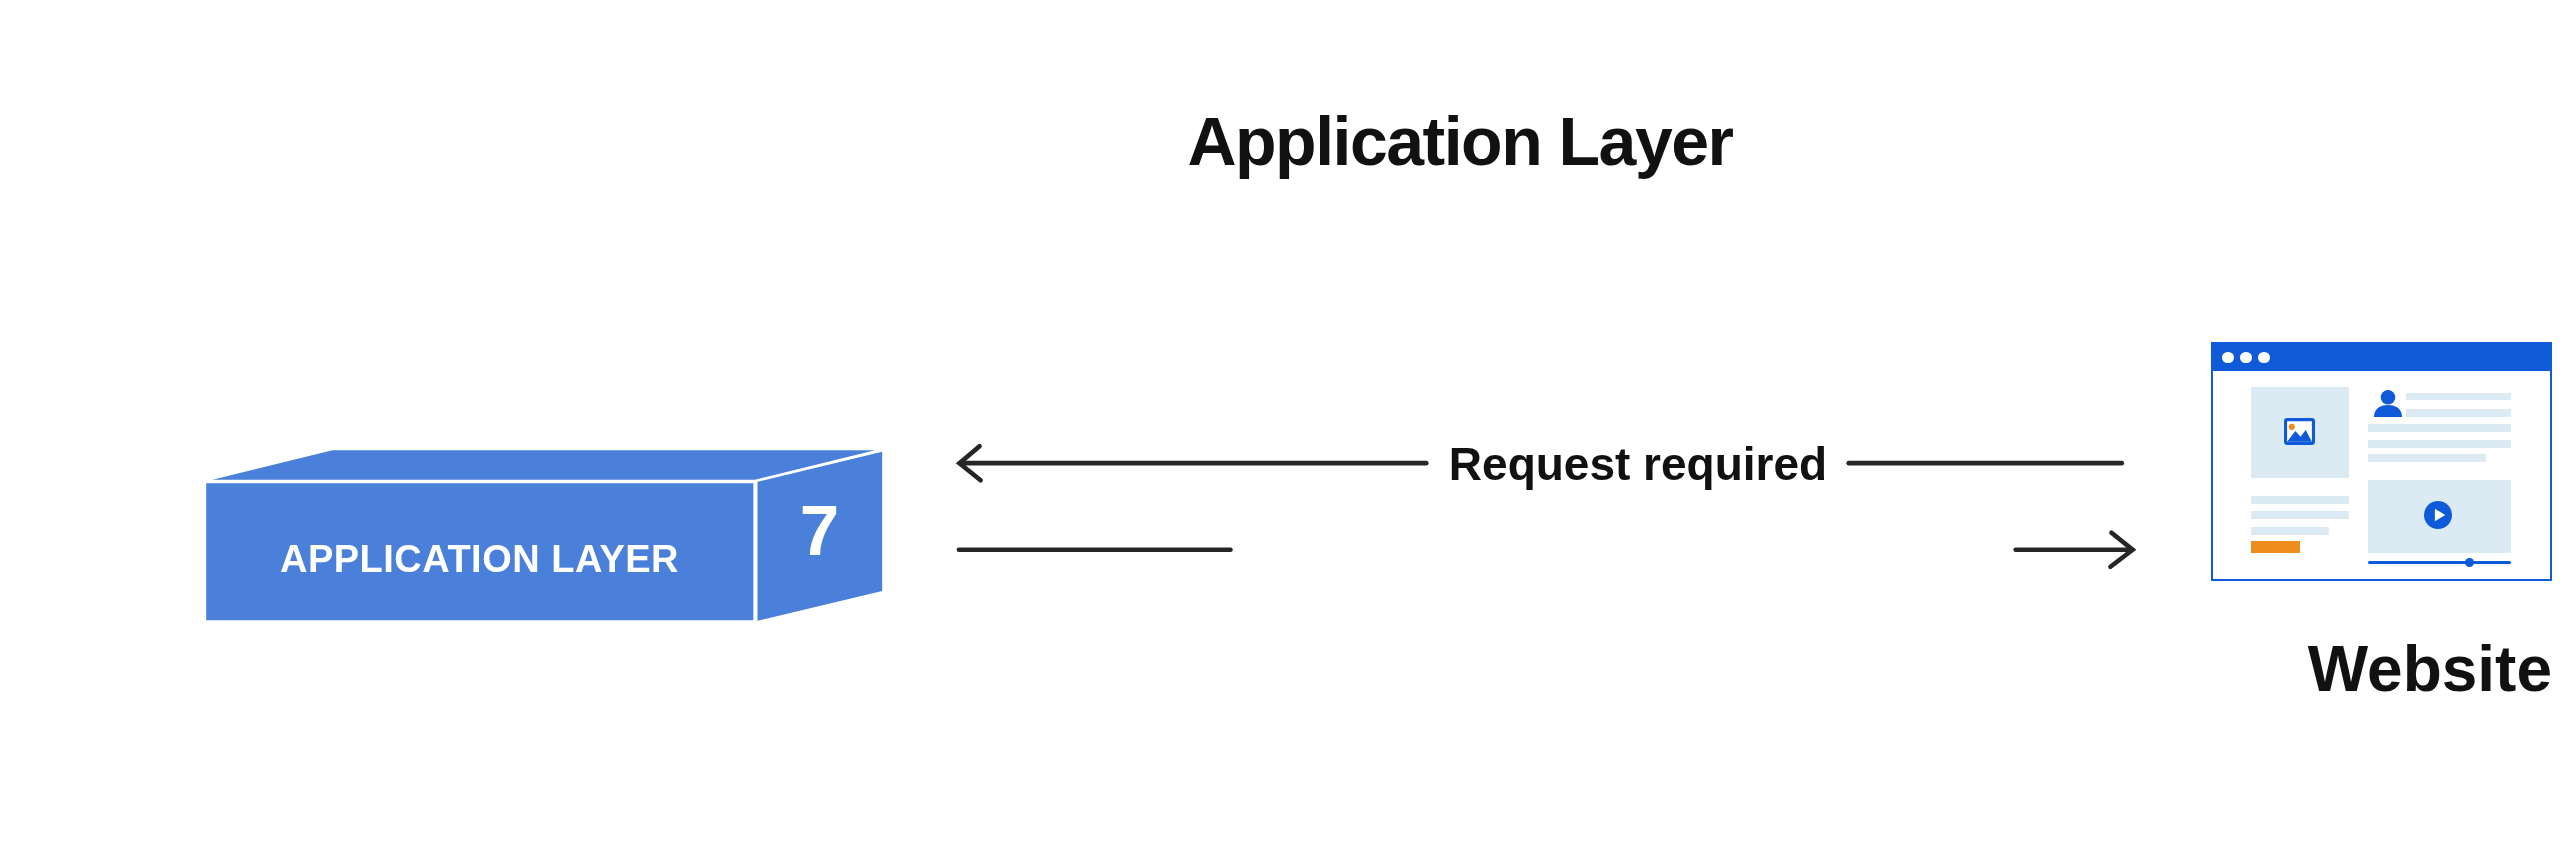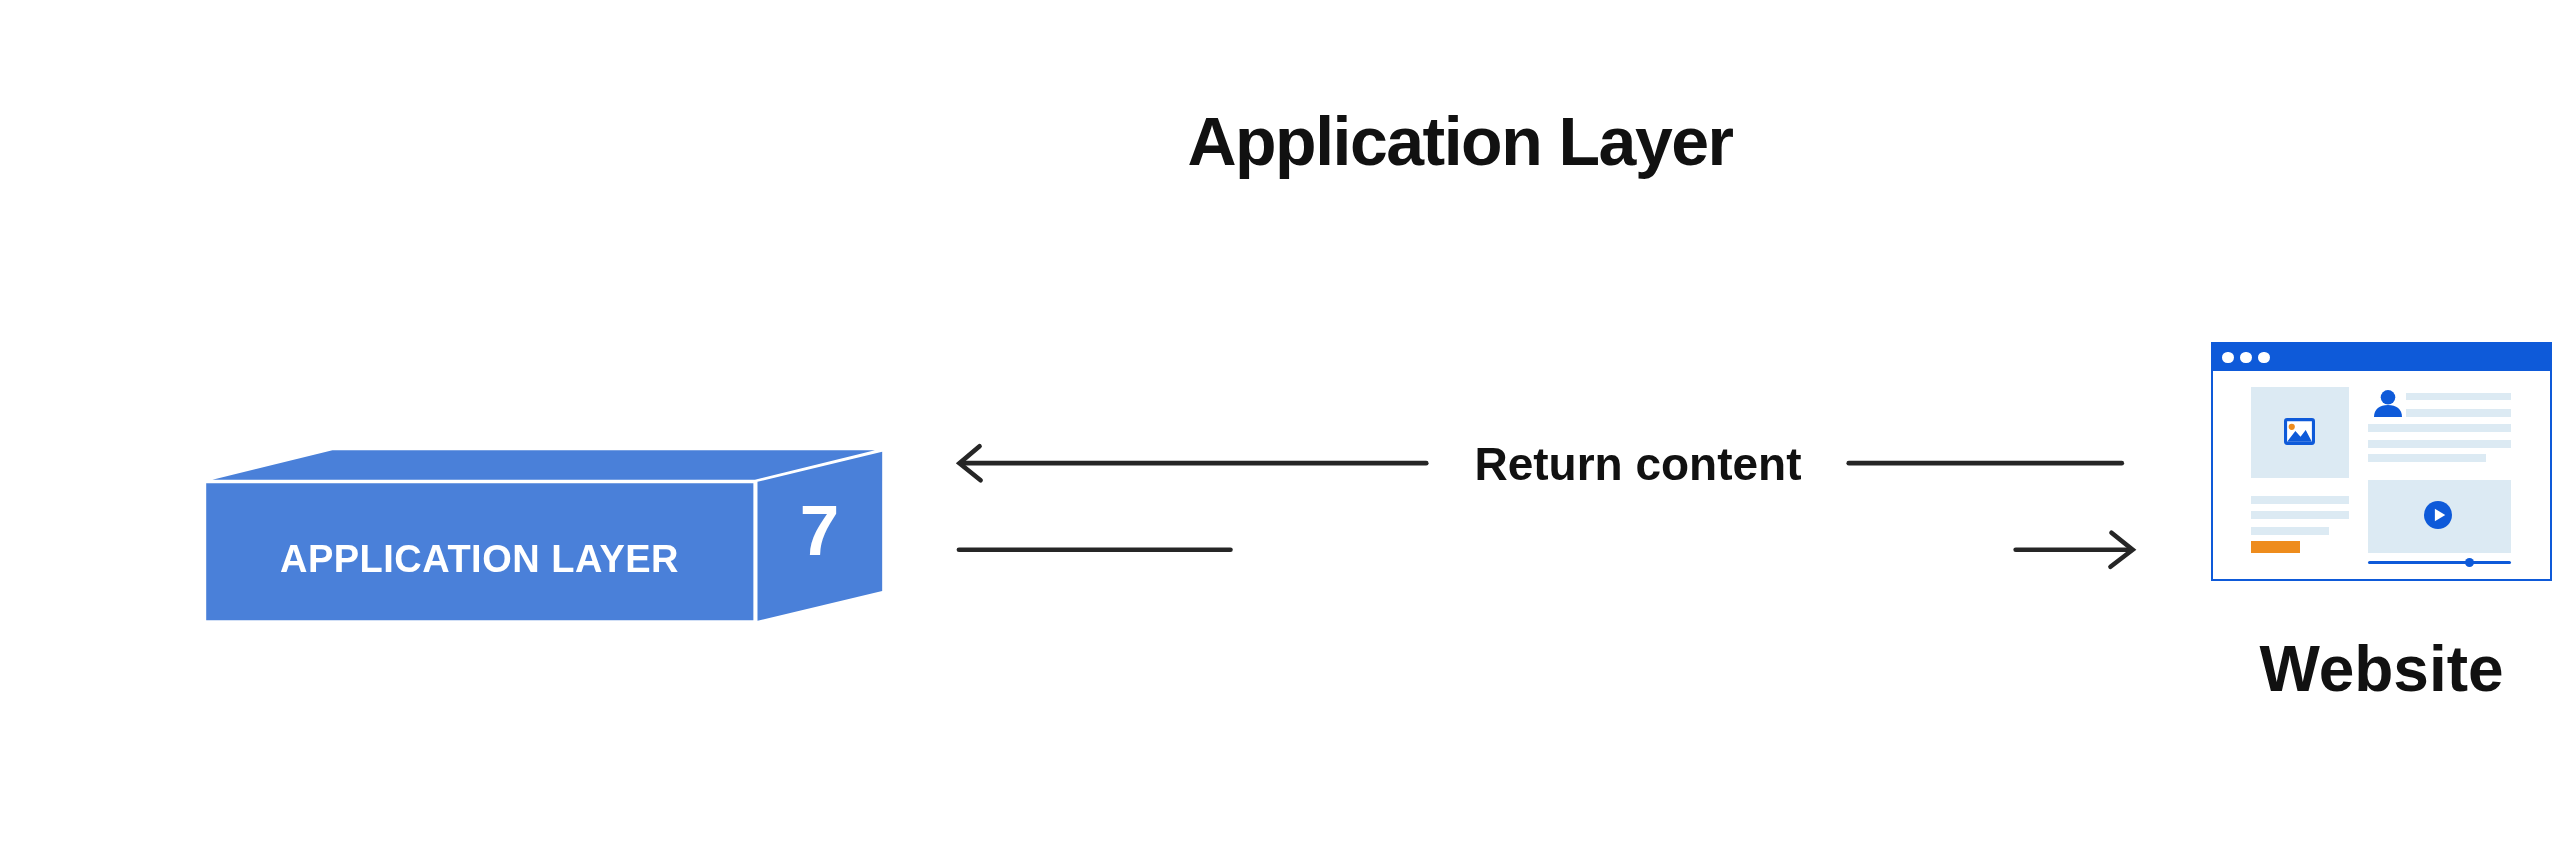--- a/index.html
+++ b/index.html
@@ -62,21 +62,21 @@
   .abs{position:absolute;}
   .panel{background:var(--light-blue);}
   .tline{background:var(--light-blue);}
   .orange-bar{background:var(--orange);}
   .progress{background:var(--browser-blue);border-radius:1.5px;}
   .progress-dot{background:var(--browser-blue);border-radius:50%;}
 
   
   .website-caption{
     position:absolute;left:2211px;top:636px;width:341px;
-    text-align:center;font-weight:700;font-size:64px;line-height:67px;
+    text-align:right;font-weight:700;font-size:64px;line-height:67px;
     color:var(--text);white-space:nowrap;
   }
 </style>
 </head>
 <body>
 
 <div class="canvas">
 
   <div class="page-title">Application Layer</div>
 
@@ -96,21 +96,21 @@
     <g>
       <path class="arrow-line" d="M1861,1067 L2388,1067"></path>
       <path class="arrow-line" d="M3912,1067 L4132,1067"></path>
       <path class="arrow-line" d="M4098,1034 L4139,1067 L4096,1100"></path>
     </g>
   </svg>
 
   <div class="box-label">APPLICATION LAYER</div>
   <div class="box-number">7</div>
 
-  <div class="arrow-label request">Return content</div>
+  <div class="arrow-label request">Request required</div>
 
   <div class="browser">
     <div class="titlebar">
       <span class="dot"></span>
       <span class="dot"></span>
       <span class="dot"></span>
     </div>
     <div class="browser-content">
 
       <div class="abs panel" style="left:38px;top:16px;width:98px;height:91px;">

